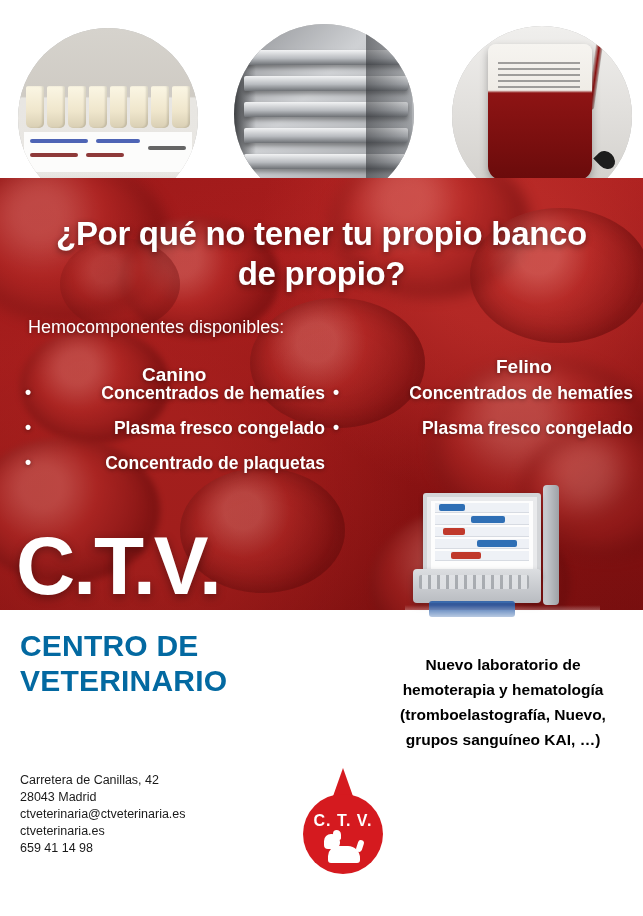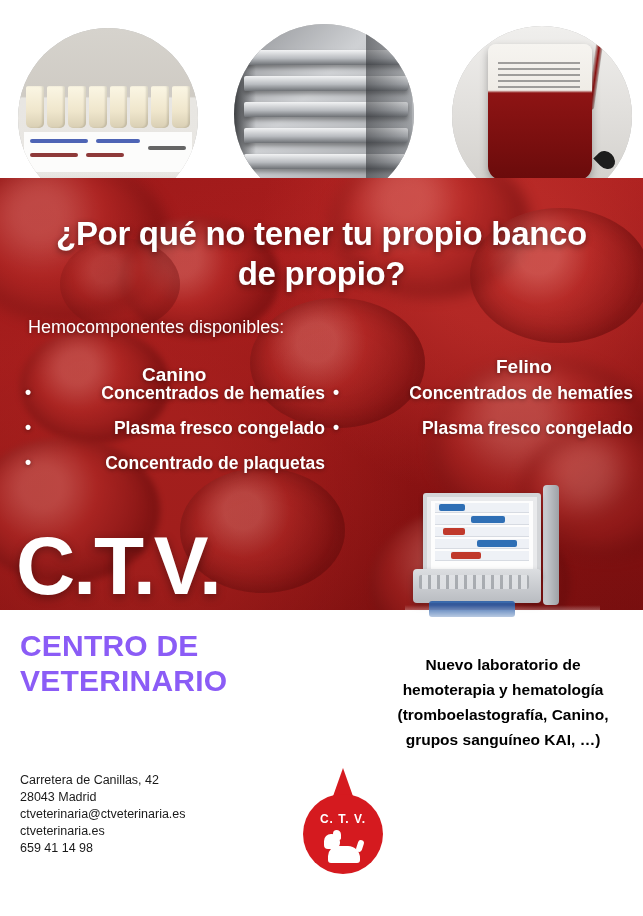--- a/index.html
+++ b/index.html
@@ -211,21 +211,21 @@
   
   .bottom {
     position: absolute;
     left: 0; top: 610px;
     width: 643px; height: 306px;
     background: #ffffff;
   }
   .ctv-name {
     position: absolute;
     left: 20px; top: 18px;
-    color: #8b5cf6;
+    color: #0369a1;
     font-size: 30px;
     font-weight: bold;
     line-height: 35px;
     letter-spacing: .2px;
   }
   .address {
     position: absolute;
     left: 20px; top: 162px;
     color: #1a1a1a;
     font-size: 12.5px;
@@ -321,21 +321,21 @@
     border-left: 17px solid transparent;
     border-right: 17px solid transparent;
     border-bottom: 48px solid #d51a1f;
   }
   .drop-text {
     position: absolute;
     left: 0; top: 44px;
     width: 86px;
     text-align: center;
     color: #ffffff;
-    font-size: 12px;
+    font-size: 16px;
     font-weight: bold;
     letter-spacing: 1px;
   }
   .drop-dog {
     position: absolute;
     left: 24px; top: 62px;
     width: 38px; height: 34px;
   }
   .dog-body {
     position: absolute; left: 4px; top: 16px; width: 32px; height: 17px;
@@ -478,21 +478,21 @@
   </div>
   <div class="lab-base"></div>
   <div class="lab-keys"></div>
   <div class="lab-blue"></div>
   <div class="lab-floor"></div>
 </div>
 
 <div class="lab-caption">
   <div>Nuevo laboratorio de</div>
   <div>hemoterapia y hematología</div>
-  <div>(tromboelastografía, Canino,</div>
+  <div>(tromboelastografía, Nuevo,</div>
   <div>grupos sanguíneo KAI, …)</div>
 </div>
 
 <div class="logo-drop">
   <div class="drop-tip"></div>
   <div class="drop-shape"></div>
   <div class="drop-text">C. T. V.</div>
   <div class="drop-dog">
     <div class="dog-tail"></div>
     <div class="dog-body"></div>

